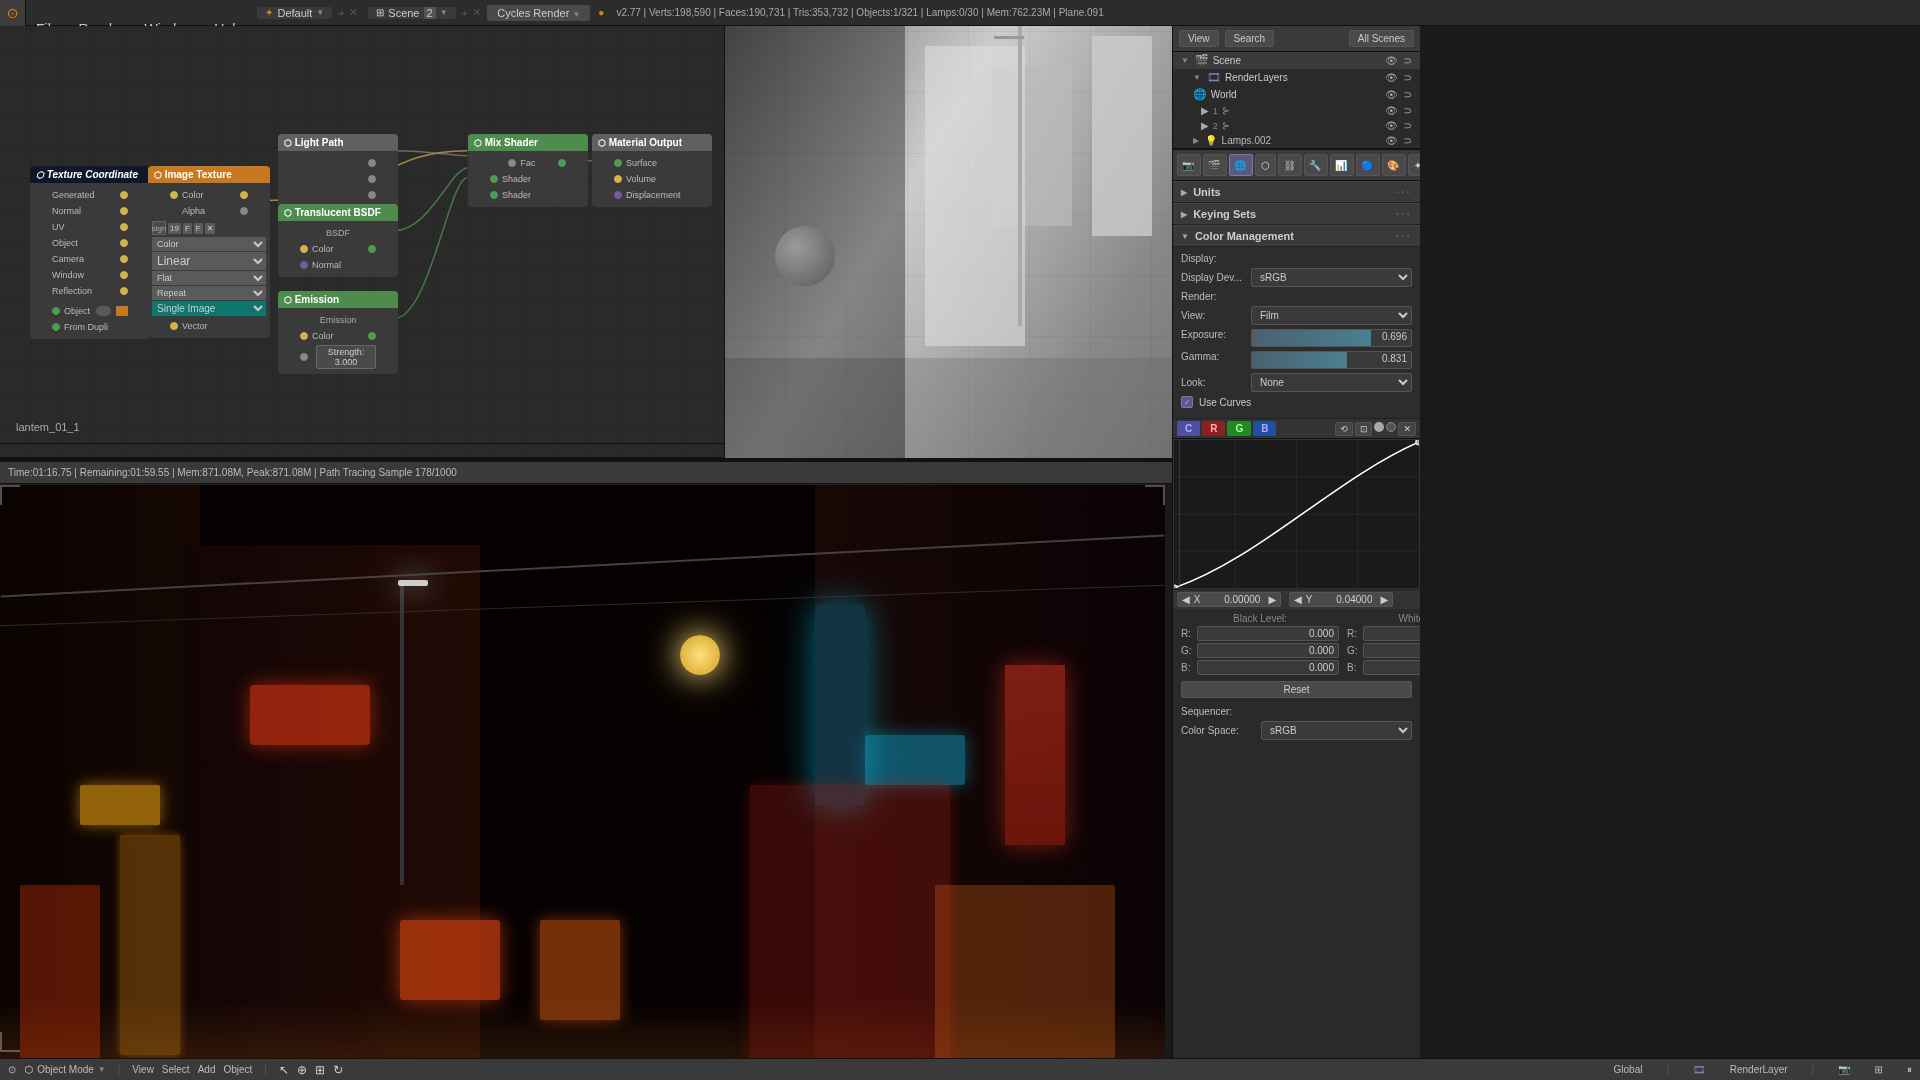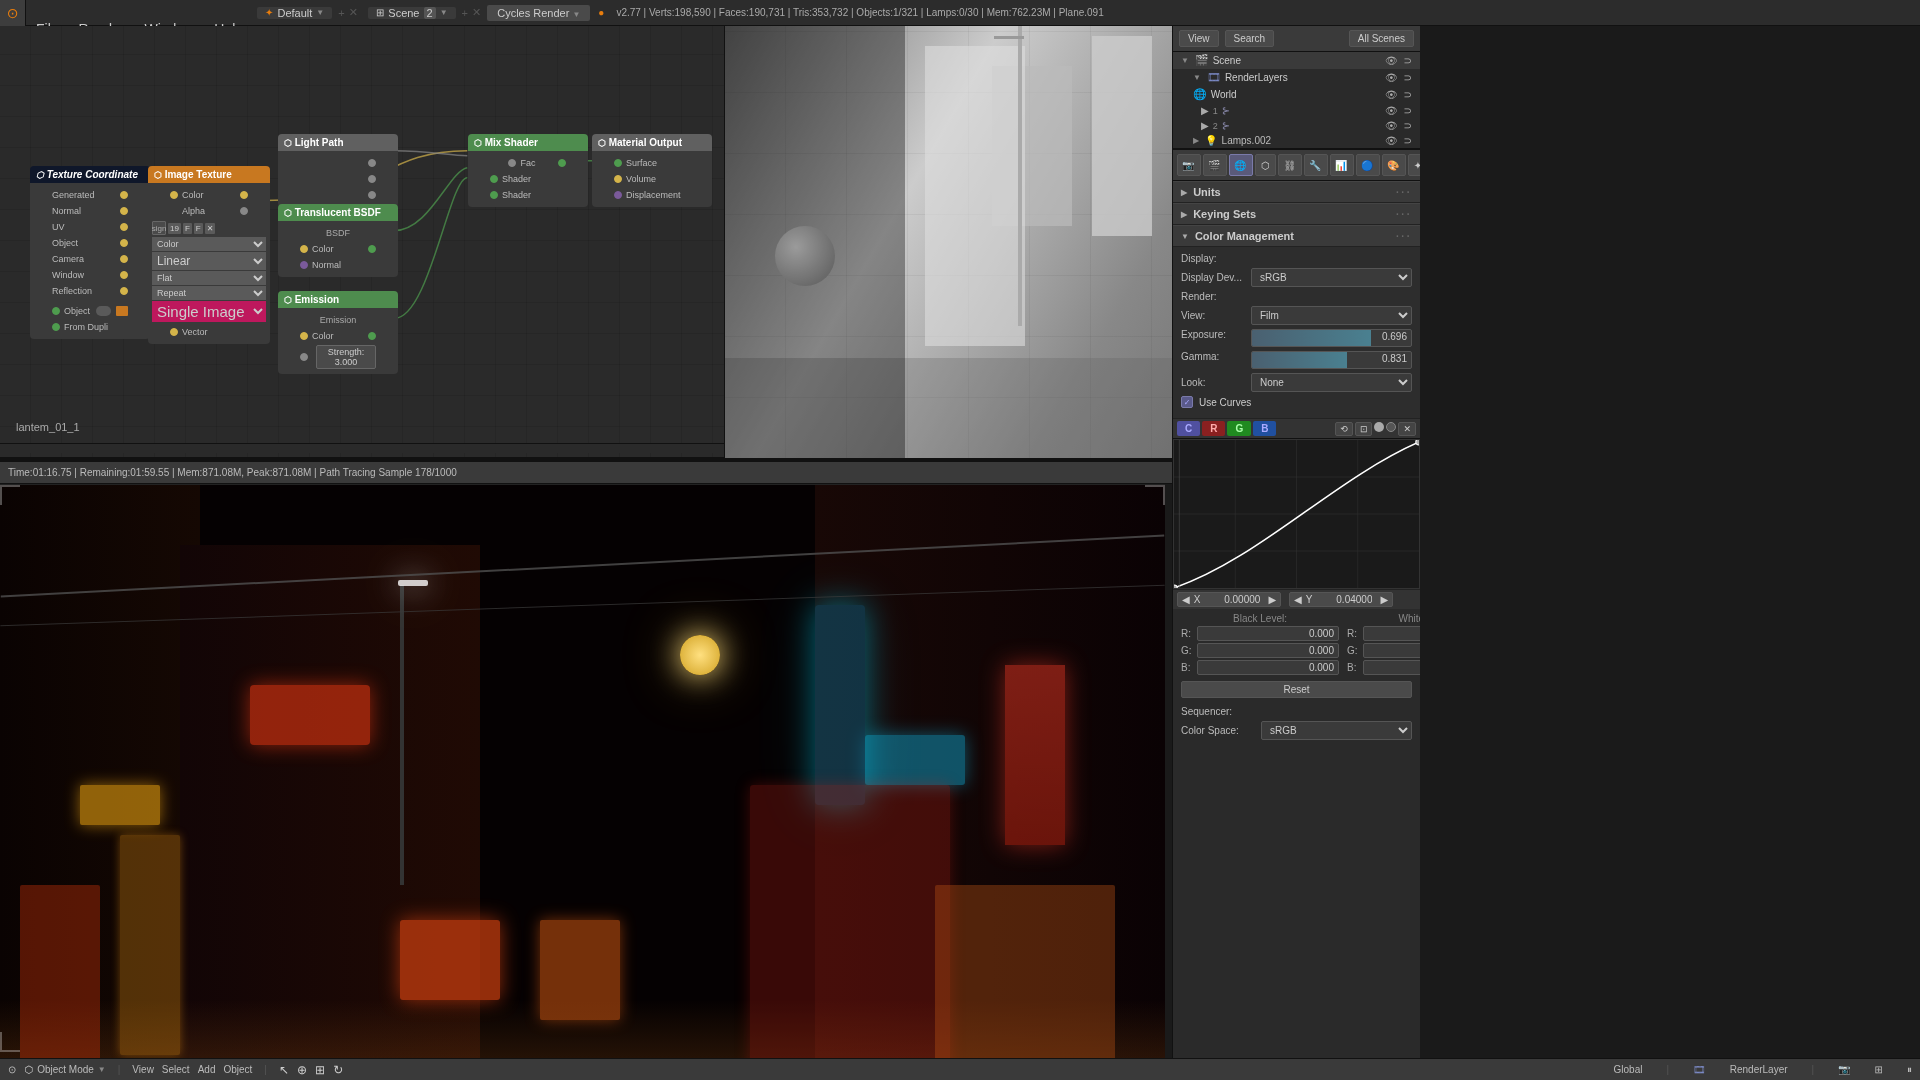--- a/index.html
+++ b/index.html
@@ -257,21 +257,21 @@
                   <div style="background:#4a4a4a;border:1px solid #666;width:14px;height:14px;display:flex;align-items:center;justify-content:center;font-size:8px;color:#aaa;border-radius:1px;">sign</div>
                   <div style="background:#5a5a5a;font-size:8px;color:#ccc;padding:1px 2px;border-radius:1px;">19</div>
                   <div style="background:#5a5a5a;font-size:8px;color:#ccc;padding:1px 2px;border-radius:1px;">F</div>
                   <div style="background:#5a5a5a;font-size:8px;color:#ccc;padding:1px 2px;border-radius:1px;">F</div>
                   <div style="background:#5a5a5a;font-size:8px;color:#ccc;padding:1px 2px;border-radius:1px;">✕</div>
                 </div>
                 <select style="background:#5a5a5a;color:#ccc;font-size:9px;border:none;width:100%;padding:1px;"><option>Color</option></select>
                 <select style="background:#5a5a5a;color:#ccc;font-size:12px;border:none;width:100%;padding:1px;margin-top:1px;"><option>Linear</option></select>
                 <select style="background:#5a5a5a;color:#ccc;font-size:9px;border:none;width:100%;padding:1px;margin-top:1px;"><option>Flat</option></select>
                 <select style="background:#5a5a5a;color:#ccc;font-size:9px;border:none;width:100%;padding:1px;margin-top:1px;"><option>Repeat</option></select>
-                <select style="background:#be185d;color:#ccc;font-size:15px;border:none;width:100%;padding:1px;margin-top:1px;"><option>Single Image</option></select>
+                <select style="background:#0f766e;color:#ccc;font-size:10px;border:none;width:100%;padding:1px;margin-top:1px;"><option>Single Image</option></select>
               </div>
               <div class="node-row">
                   <span class="socket socket-yellow"></span>
                   <span class="socket-label">Vector</span>
                 </div>
             </div>
           </div>
 
           <div class="node" style="left:278px;top:108px;width:118px;">
             <div class="node-header header-gray">

